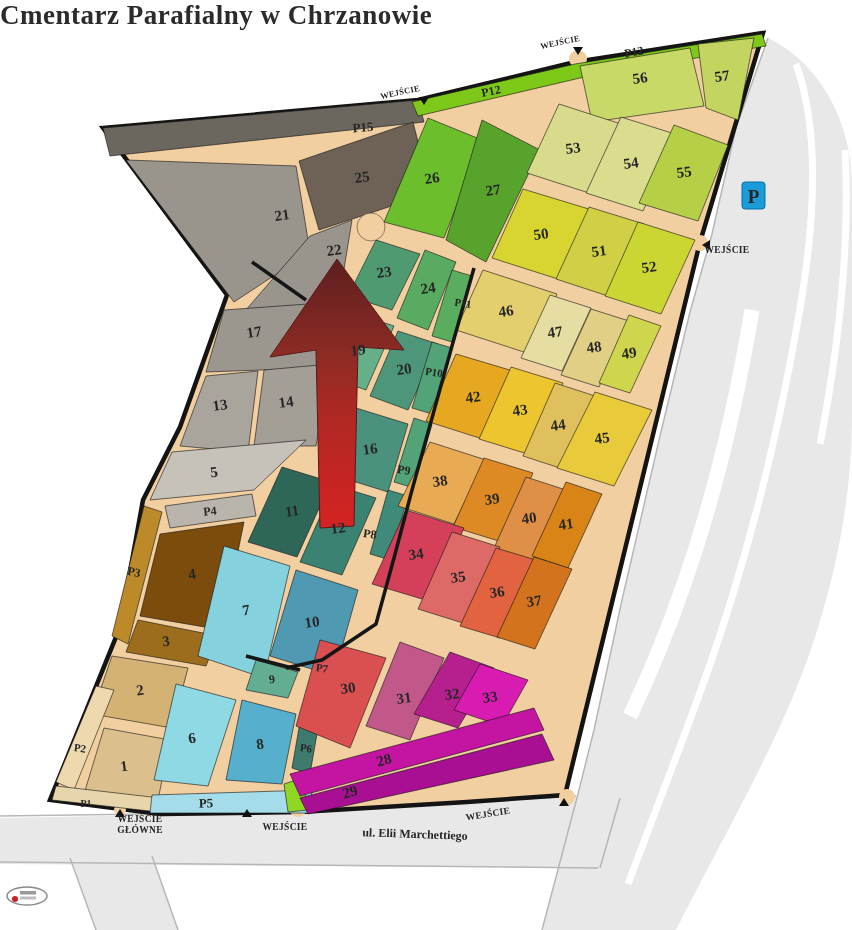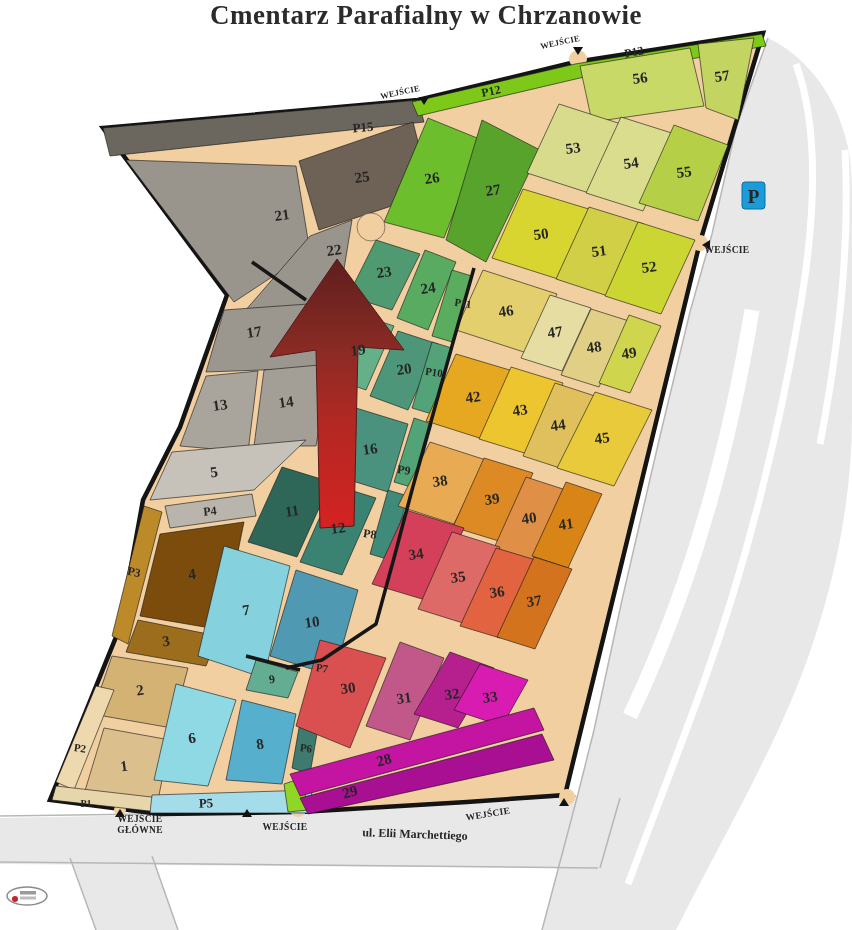--- a/index.html
+++ b/index.html
@@ -1,18 +1,18 @@
 <!DOCTYPE html>
 <html><head>
 <meta charset="utf-8">
 <style>
   html,body{margin:0;padding:0;background:#fff;}
   #stage{position:relative;width:852px;height:930px;background:#fff;overflow:hidden;
          font-family:"Liberation Serif","DejaVu Serif",serif;}
-  #page-title{position:absolute;top:0;left:0;width:100%;text-align:center;
+  #page-title{position:absolute;top:0;left:0;width:100%;
      font-size:27px;font-weight:bold;color:#2b2b2b;letter-spacing:.5px;}
   svg text{font-family:"Liberation Serif","DejaVu Serif",serif;font-weight:700;fill:#262626;}
 </style>
 </head>
 <body>
 
 <div id="stage">
   <div id="page-title">Cmentarz Parafialny w Chrzanowie</div>
   <svg id="map-svg" width="852" height="930" viewBox="0 0 852 930">
       <path d="M768,38 C802,54 830,88 842,126 C851,152 852,172 852,200 L852,418 C852,520 824,632 780,726 C748,796 708,866 676,930 L542,930 L560,862 L578,794 L594,730 L622,600 L660,436 L690,312 L712,234 L736,128 Z" fill="#e8e8e8"></path>

